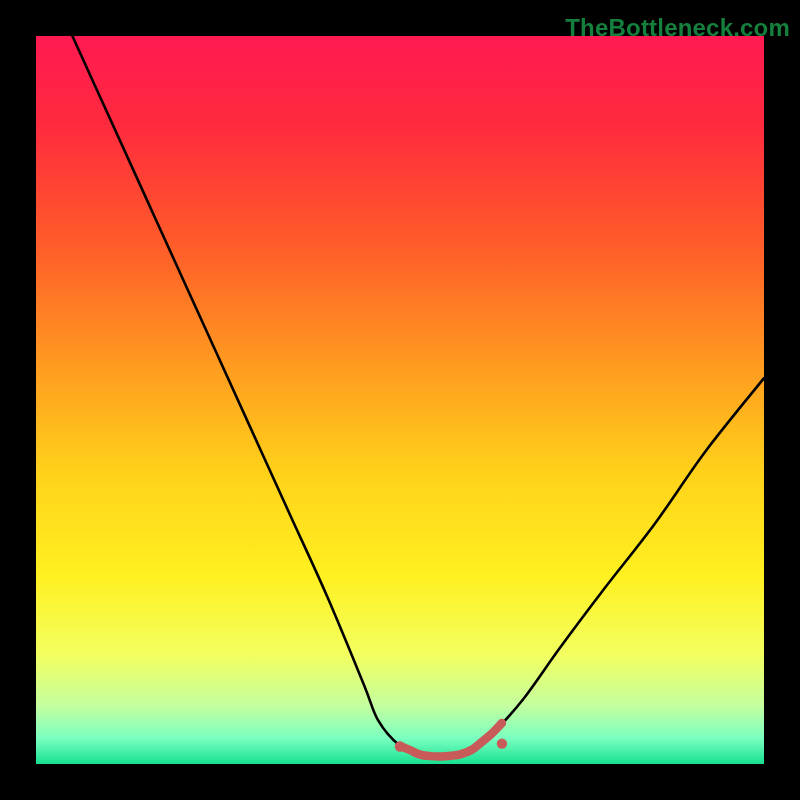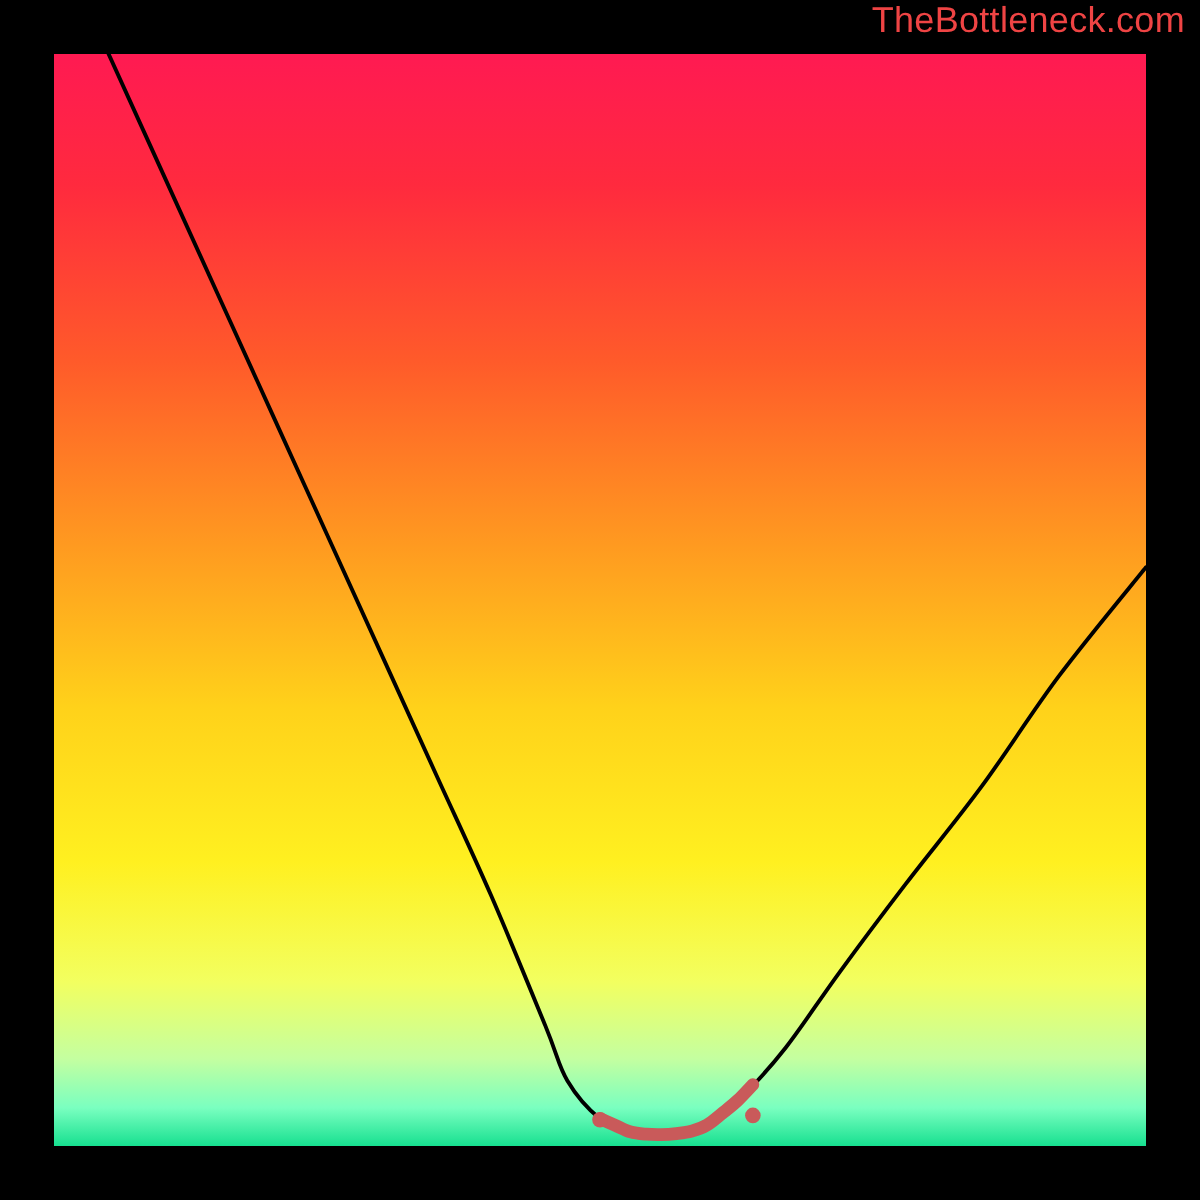--- a/index.html
+++ b/index.html
@@ -20,25 +20,25 @@
   .plot-wrap {
     position: absolute;
     left: 36px;
     top: 36px;
     width: 728px;
     height: 728px;
     overflow: hidden;
   }
   .watermark {
     position: absolute;
-    top: 0;
+    top: 14px;
     right: 10px;
-    color: #ef4444;
+    color: #15803d;
     font-size: 24px;
-    font-weight: 400;
+    font-weight: 700;
     letter-spacing: 0.2px;
     user-select: none;
   }
   svg { display: block; }
 </style>
 </head>
 <body>
 
 <div class="frame">
 

